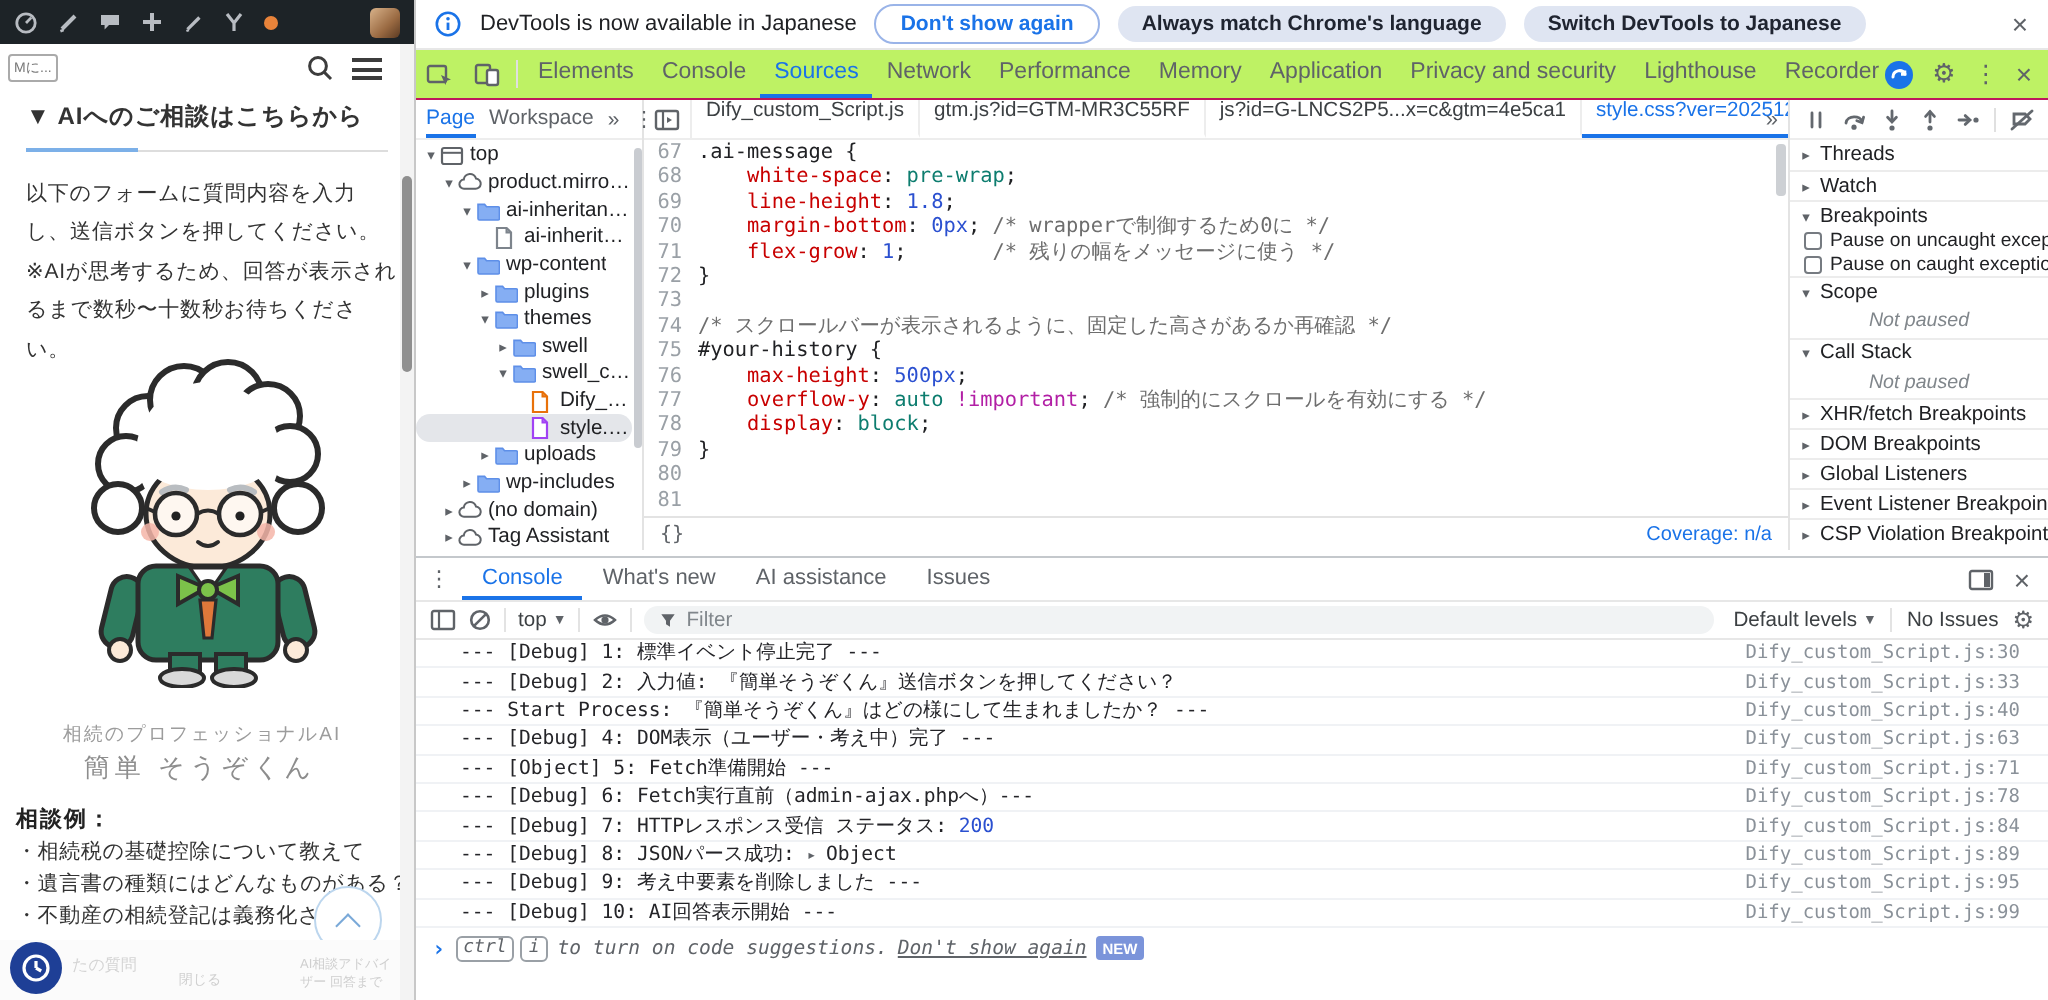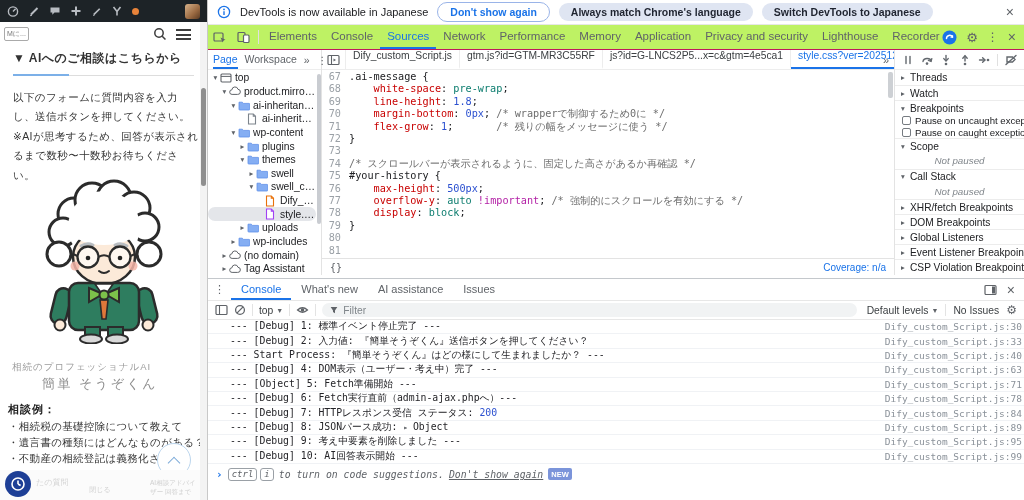--- a/index.html
+++ b/index.html
@@ -20,21 +20,21 @@
   .pg-search{position:absolute;top:27px;right:40px;display:flex;cursor:pointer;}
   .pg-menu{position:absolute;top:29px;right:16px;width:15px;height:11px;cursor:pointer;
     border-top:2px solid #3c3c3c;border-bottom:2px solid #3c3c3c;}
   .pg-menu::after{content:"";display:block;margin-top:2.5px;border-top:2px solid #3c3c3c;}
   .pg-heading{position:absolute;top:50px;left:13px;right:13px;margin:0;font-size:12px;font-weight:bold;
     color:#333;letter-spacing:.5px;padding-bottom:8px;border-bottom:1px solid #ddd;}
   .pg-heading::after{content:"";position:absolute;left:0;bottom:-1px;width:56px;height:2px;background:#7cb0e8;}
   .pg-para{position:absolute;left:13px;right:8px;margin:0;font-size:10.5px;color:#333;line-height:1.85;letter-spacing:.4px;}
   .p1{top:88px;} .p2{top:127px;}
   .mascot-wrap{position:absolute;top:172px;left:50%;transform:translateX(-50%);}
-  .mascot-sub{position:absolute;top:361px;left:12px;right:7px;font-size:9.5px;color:#9c9c9c;letter-spacing:1px;}
+  .mascot-sub{position:absolute;top:361px;left:2px;right:7px;text-align:center;font-size:9.5px;color:#9c9c9c;letter-spacing:1px;}
   .mascot-name{position:absolute;top:375px;left:0;right:7px;text-align:center;font-size:13px;color:#8d8d8d;letter-spacing:2.5px;}
   .examples-title{position:absolute;top:402px;left:8px;font-size:11px;font-weight:bold;color:#222;letter-spacing:1px;}
   .examples-list{position:absolute;top:418px;left:8px;margin:0;padding:0;list-style:none;font-size:10.5px;color:#333;}
   .examples-list li{line-height:16px;letter-spacing:.3px;white-space:nowrap;}
   .scrolltop-btn{position:absolute;top:443px;right:16px;width:34px;height:34px;border-radius:50%;
     border:1px solid #bcd6ee;background:#fff;cursor:pointer;padding:0;}
   .scrolltop-btn .chev{position:absolute;left:50%;top:58%;width:9px;height:9px;
     border-left:1.6px solid #7aa9d8;border-top:1.6px solid #7aa9d8;transform:translate(-50%,-50%) rotate(45deg);}
   .pg-footer{position:absolute;bottom:0;left:0;right:7px;height:30px;background:#fbfbfb;}
   .pg-footer-icon{position:absolute;left:5px;bottom:3px;width:26px;height:26px;border-radius:50%;
@@ -133,21 +133,21 @@
   .ct-sep{width:1px;height:12px;background:#e3e3e3;}
   .ct-context{font-size:10.3px;color:#3c4043;display:flex;gap:3px;align-items:center;cursor:pointer;}
   .caret{font-size:7px;color:#5f6368;}
   .filter-pill{flex:1;height:14px;background:#f1f3f4;border-radius:8px;display:flex;align-items:center;
     gap:4px;padding:0 7px;min-width:0;}
   .filter-pill input{flex:1;min-width:0;border:none;background:transparent;outline:none;
     font-size:10.3px;color:#3c4043;font-family:inherit;padding:0;}
   .filter-pill input::placeholder{color:#80868b;}
   .ct-right{display:flex;align-items:center;gap:7px;font-size:10.3px;color:#3c4043;padding-left:4px;flex:none;}
   .console-row{display:flex;align-items:center;border-bottom:1px solid #f0f2f5;height:14.4px;
-    padding:0 2px 0 22px;font-family:"DejaVu Sans Mono",monospace;font-size:9.8px;color:#242428;}
+    padding:0 14px 0 22px;font-family:"DejaVu Sans Mono",monospace;font-size:9.8px;color:#242428;}
   .cr-text{white-space:nowrap;overflow:hidden;}
   .cr-source{margin-left:auto;padding-left:10px;flex:none;color:#8a9199;font-size:9.5px;cursor:pointer;}
   .cr-num{color:#2b50d0;}
   .cr-arrow{color:#5f6368;font-size:8px;}
   .console-hint{display:flex;align-items:center;gap:5px;padding:4px 6px 0 8px;
     font-family:"DejaVu Sans Mono",monospace;font-size:9.8px;color:#5f6368;}
   .hint-chev{color:var(--accent,#1a73e8);font-weight:bold;font-size:11px;}
   .key{border:1px solid #9aa0a6;border-radius:3px;padding:0 3px;font-size:9px;color:#5f6368;
     font-style:italic;background:#fff;line-height:11px;}
   .hint-text{font-style:italic;}

